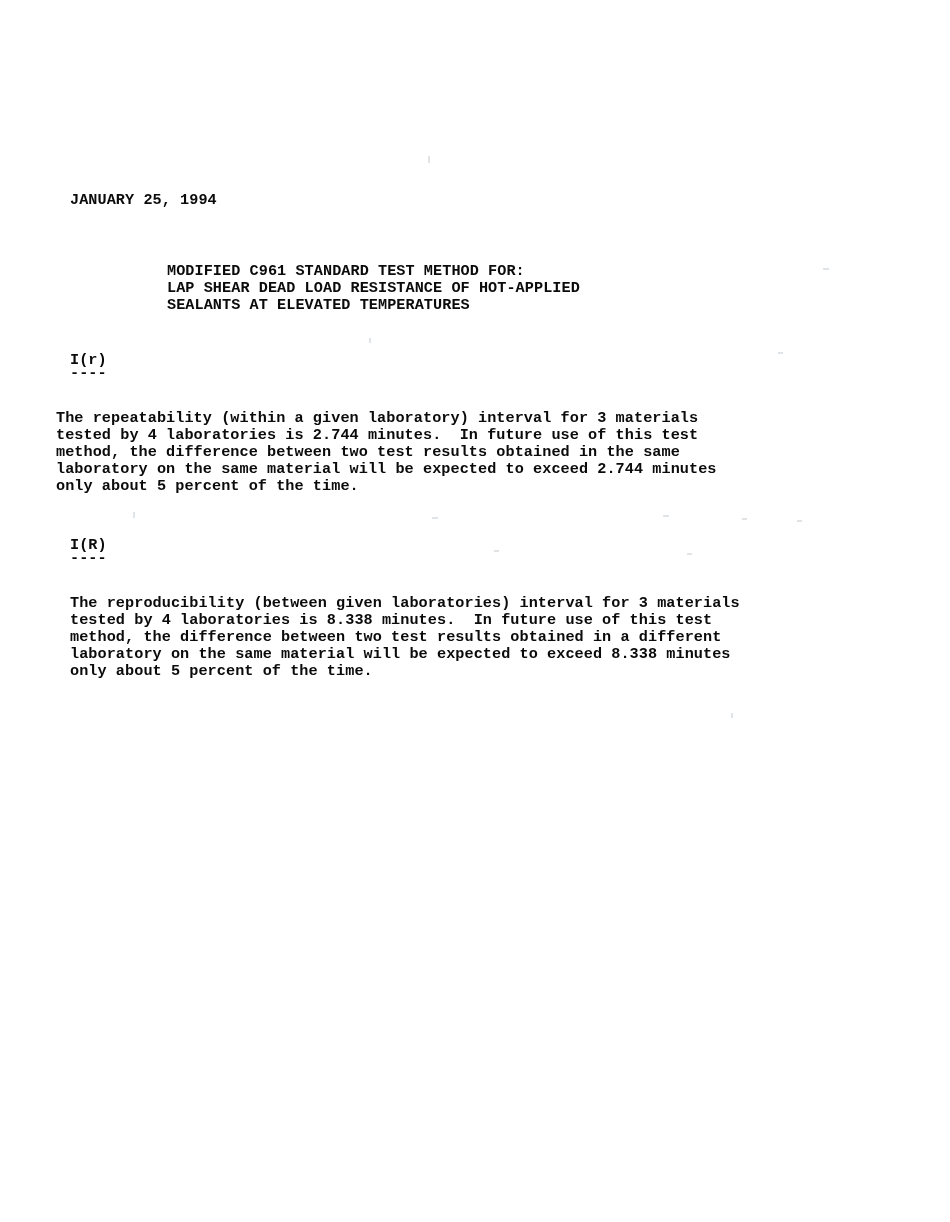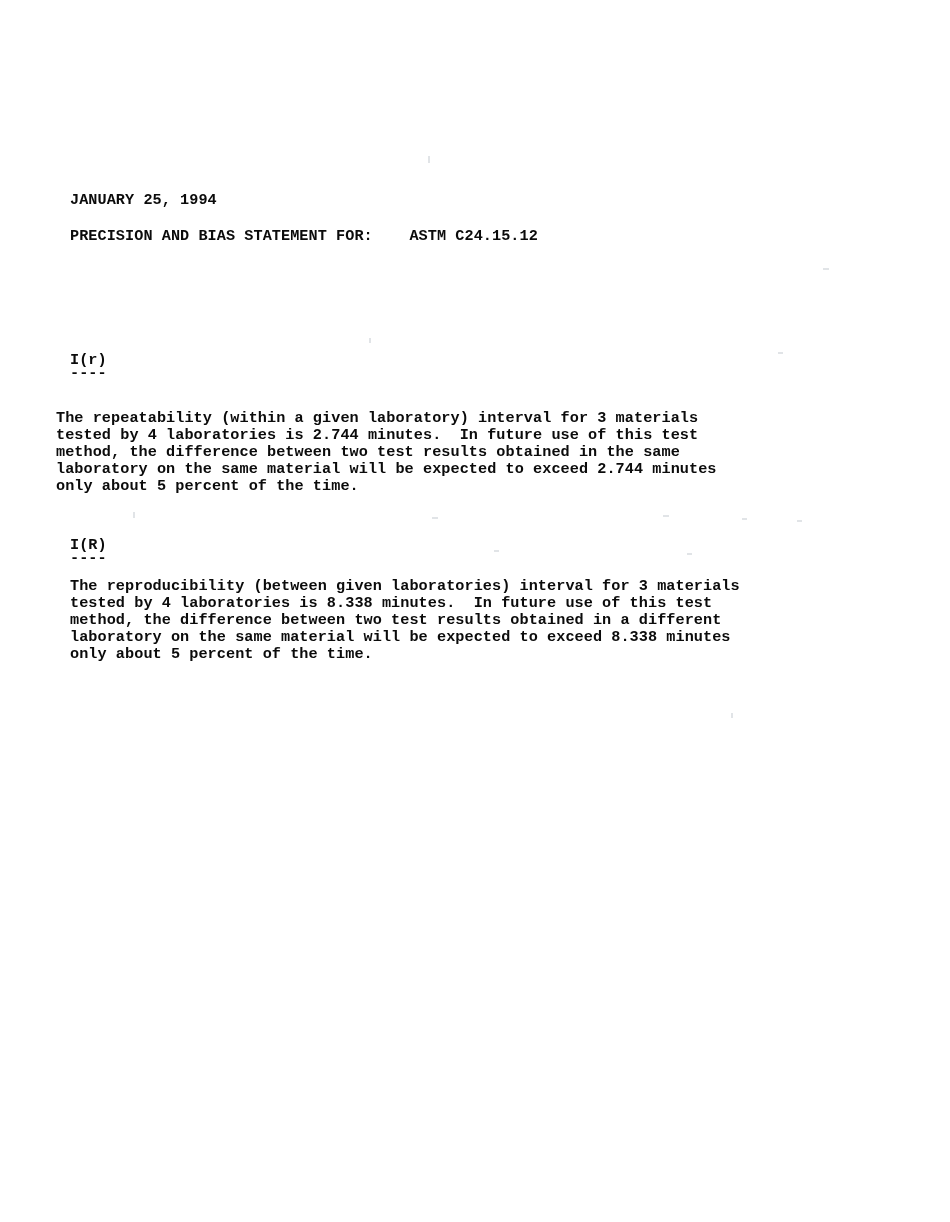--- a/index.html
+++ b/index.html
@@ -35,21 +35,21 @@
   .doc-date      { left: 70px;  top: 192px; }
   .doc-subject   { left: 70px;  top: 228px; }
   .doc-title     { left: 167px; top: 263px; }
 
   .sect-r-label  { left: 70px;  top: 352px; }
   .sect-r-rule   { left: 70px;  top: 367px; }
   .sect-r-body   { left: 56px;  top: 410px; }
 
   .sect-rr-label { left: 70px;  top: 537px; }
   .sect-rr-rule  { left: 70px;  top: 552px; }
-  .sect-rr-body  { left: 70px;  top: 578px; }
+  .sect-rr-body  { left: 70px;  top: 595px; }
 
   
   .rule {
     font-size: 15.2px;
     line-height: 12px;
     font-weight: 700;
     letter-spacing: 0.06px;
   }
 
   
@@ -73,22 +73,24 @@
   <div class="speck" style="left:663px; top:515px; width:6px; height:2px;"></div>
   <div class="speck" style="left:742px; top:518px; width:5px; height:2px;"></div>
   <div class="speck" style="left:797px; top:520px; width:5px; height:2px;"></div>
   <div class="speck" style="left:494px; top:550px; width:5px; height:2px;"></div>
   <div class="speck" style="left:687px; top:553px; width:5px; height:2px;"></div>
   <div class="speck" style="left:731px; top:713px; width:2px; height:5px;"></div>
   <div class="speck" style="left:369px; top:338px; width:2px; height:5px;"></div>
 
   <div class="tw doc-date">JANUARY 25, 1994</div>
 
-  <div class="tw doc-subject">PRECISION AND BIAS STATEMENT FOR:    ASTM C24.15.12</div>
 
+  <div class="tw doc-title">MODIFIED C961 STANDARD TEST METHOD FOR:
+LAP SHEAR DEAD LOAD RESISTANCE OF HOT-APPLIED
+SEALANTS AT ELEVATED TEMPERATURES</div>
 
   <div class="tw sect-r-label">I(r)</div>
 
   <div class="tw rule sect-r-rule">----</div>
 
   <div class="tw sect-r-body">The repeatability (within a given laboratory) interval for 3 materials
 tested by 4 laboratories is 2.744 minutes.  In future use of this test
 method, the difference between two test results obtained in the same
 laboratory on the same material will be expected to exceed 2.744 minutes
 only about 5 percent of the time.</div>

